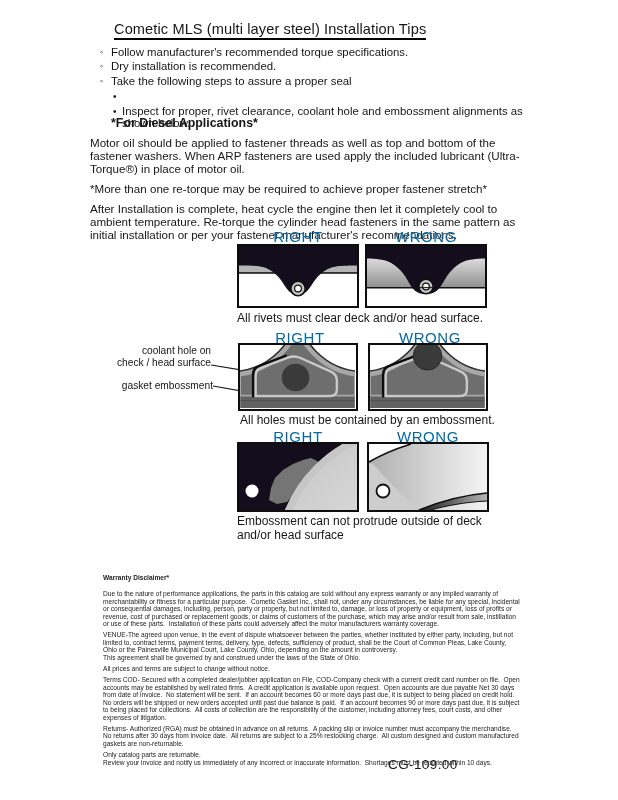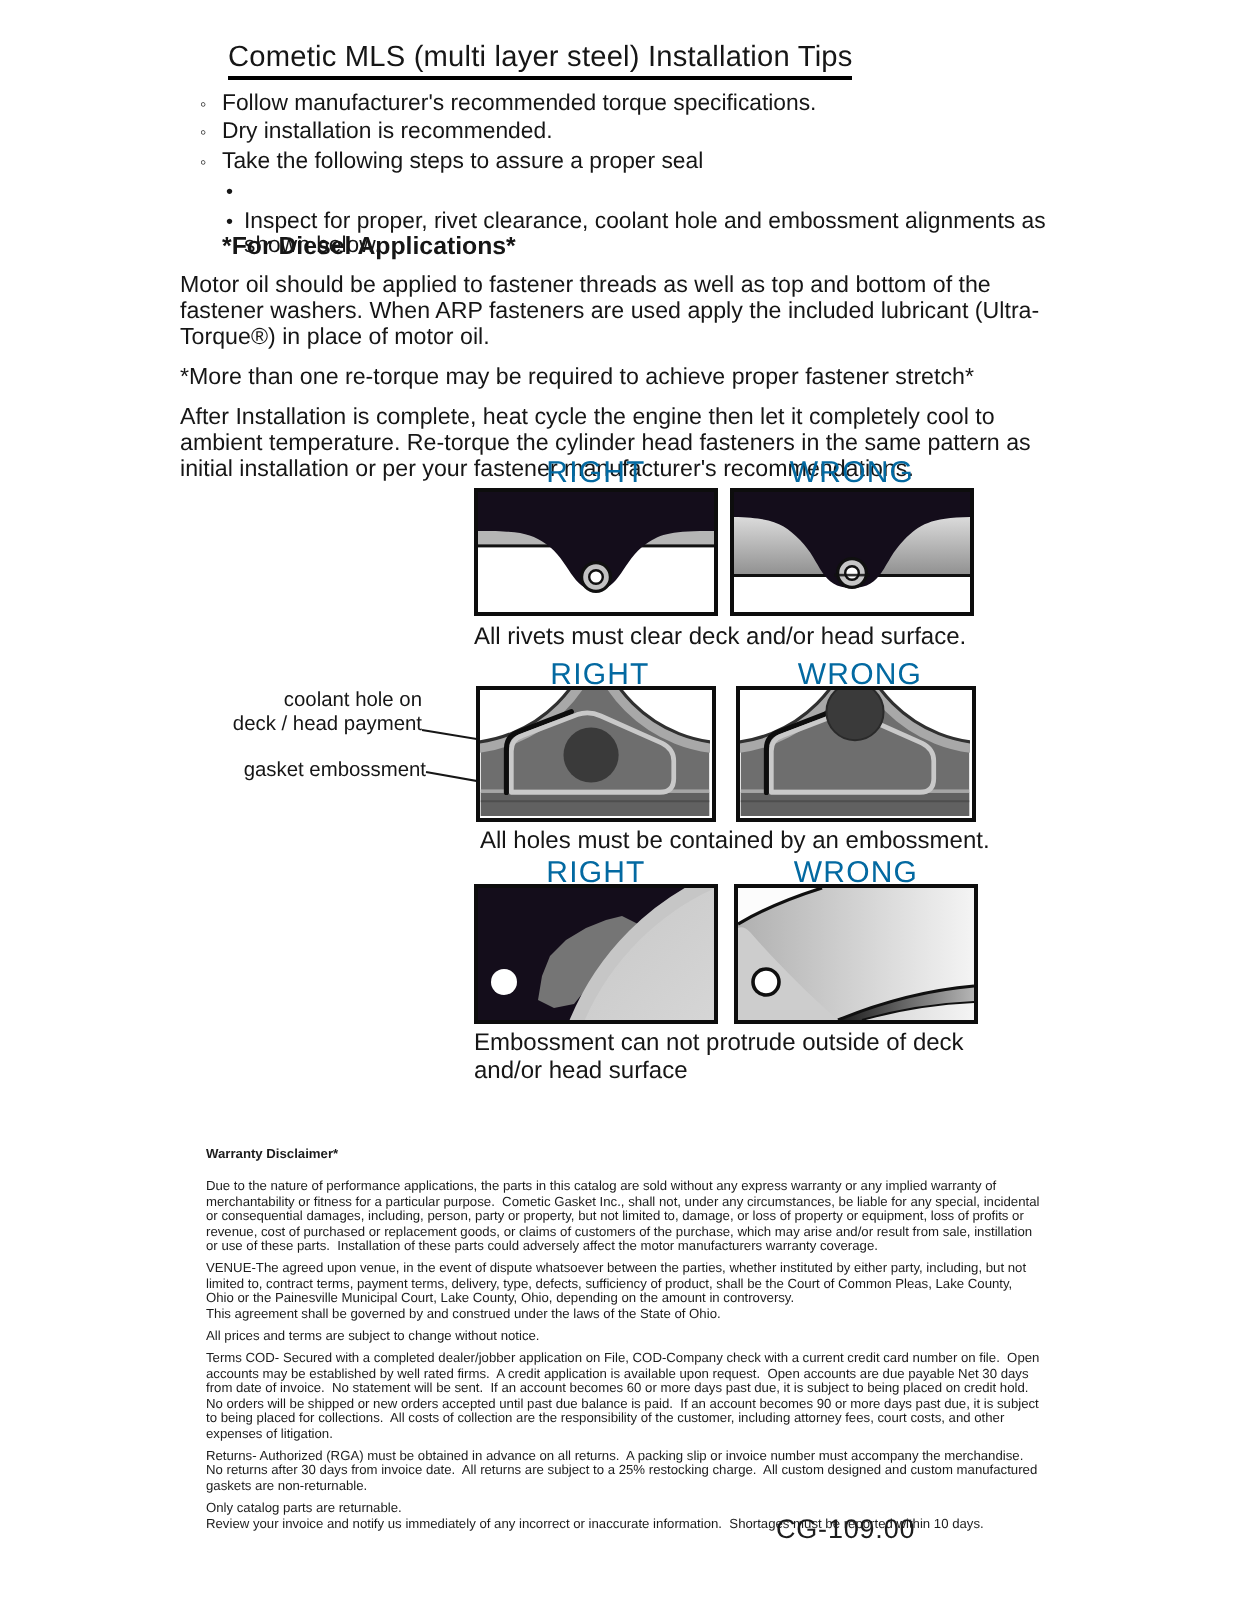--- a/index.html
+++ b/index.html
@@ -109,21 +109,21 @@
     <rect x="50" y="40.9" width="18" height="1.3" fill="#101010" opacity="0.85"></rect>
   </svg>
 </div>
 <div class="abs fig-caption" style="left:237px; top:312px; width:260px;">All rivets must clear deck and/or head surface.</div>
 
 <div class="abs fig-label" style="left:238px; top:329px; width:124px;">RIGHT</div>
 <div class="abs fig-label" style="left:368px; top:329px; width:124px;">WRONG</div>
 
 <div class="abs ann" style="left:108px; top:345px; width:103px;">
   <div>coolant hole on</div>
-  <div>deck / head payment</div>
+  <div>check / head surface</div>
 </div>
 <div class="abs ann" style="left:108px; top:380px; width:105px;">gasket embossment</div>
 
 <svg class="abs" style="left:205px; top:352px;" width="100" height="48" viewBox="0 0 100 48">
   <line x1="6" y1="13" x2="91" y2="27" stroke="#161616" stroke-width="1.1"></line>
   <line x1="8" y1="34" x2="53" y2="42" stroke="#161616" stroke-width="1.1"></line>
 </svg>
 
 <div class="abs fig-box" style="left:238px; top:343px; width:120px; height:68px;">
   <svg width="115" height="63" viewBox="0 0 116 64">

